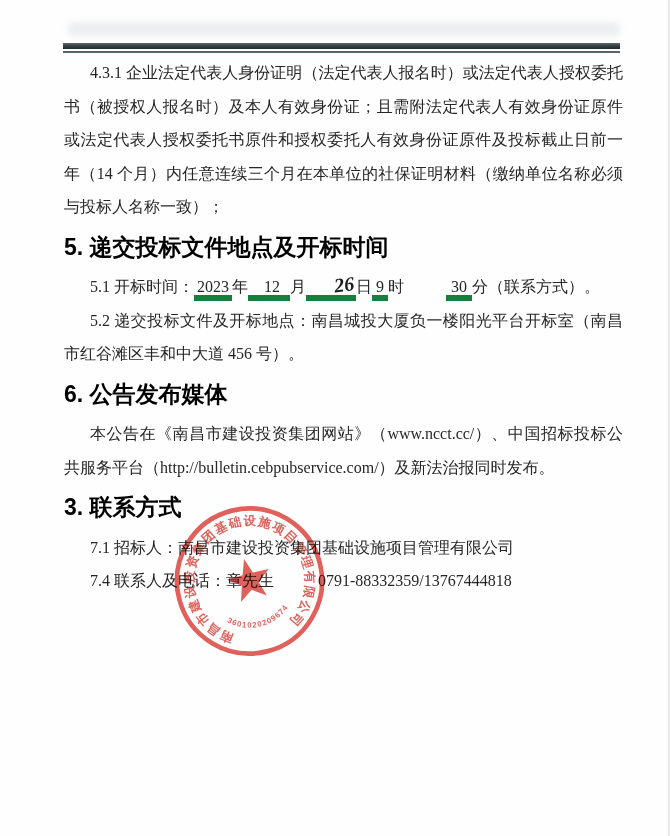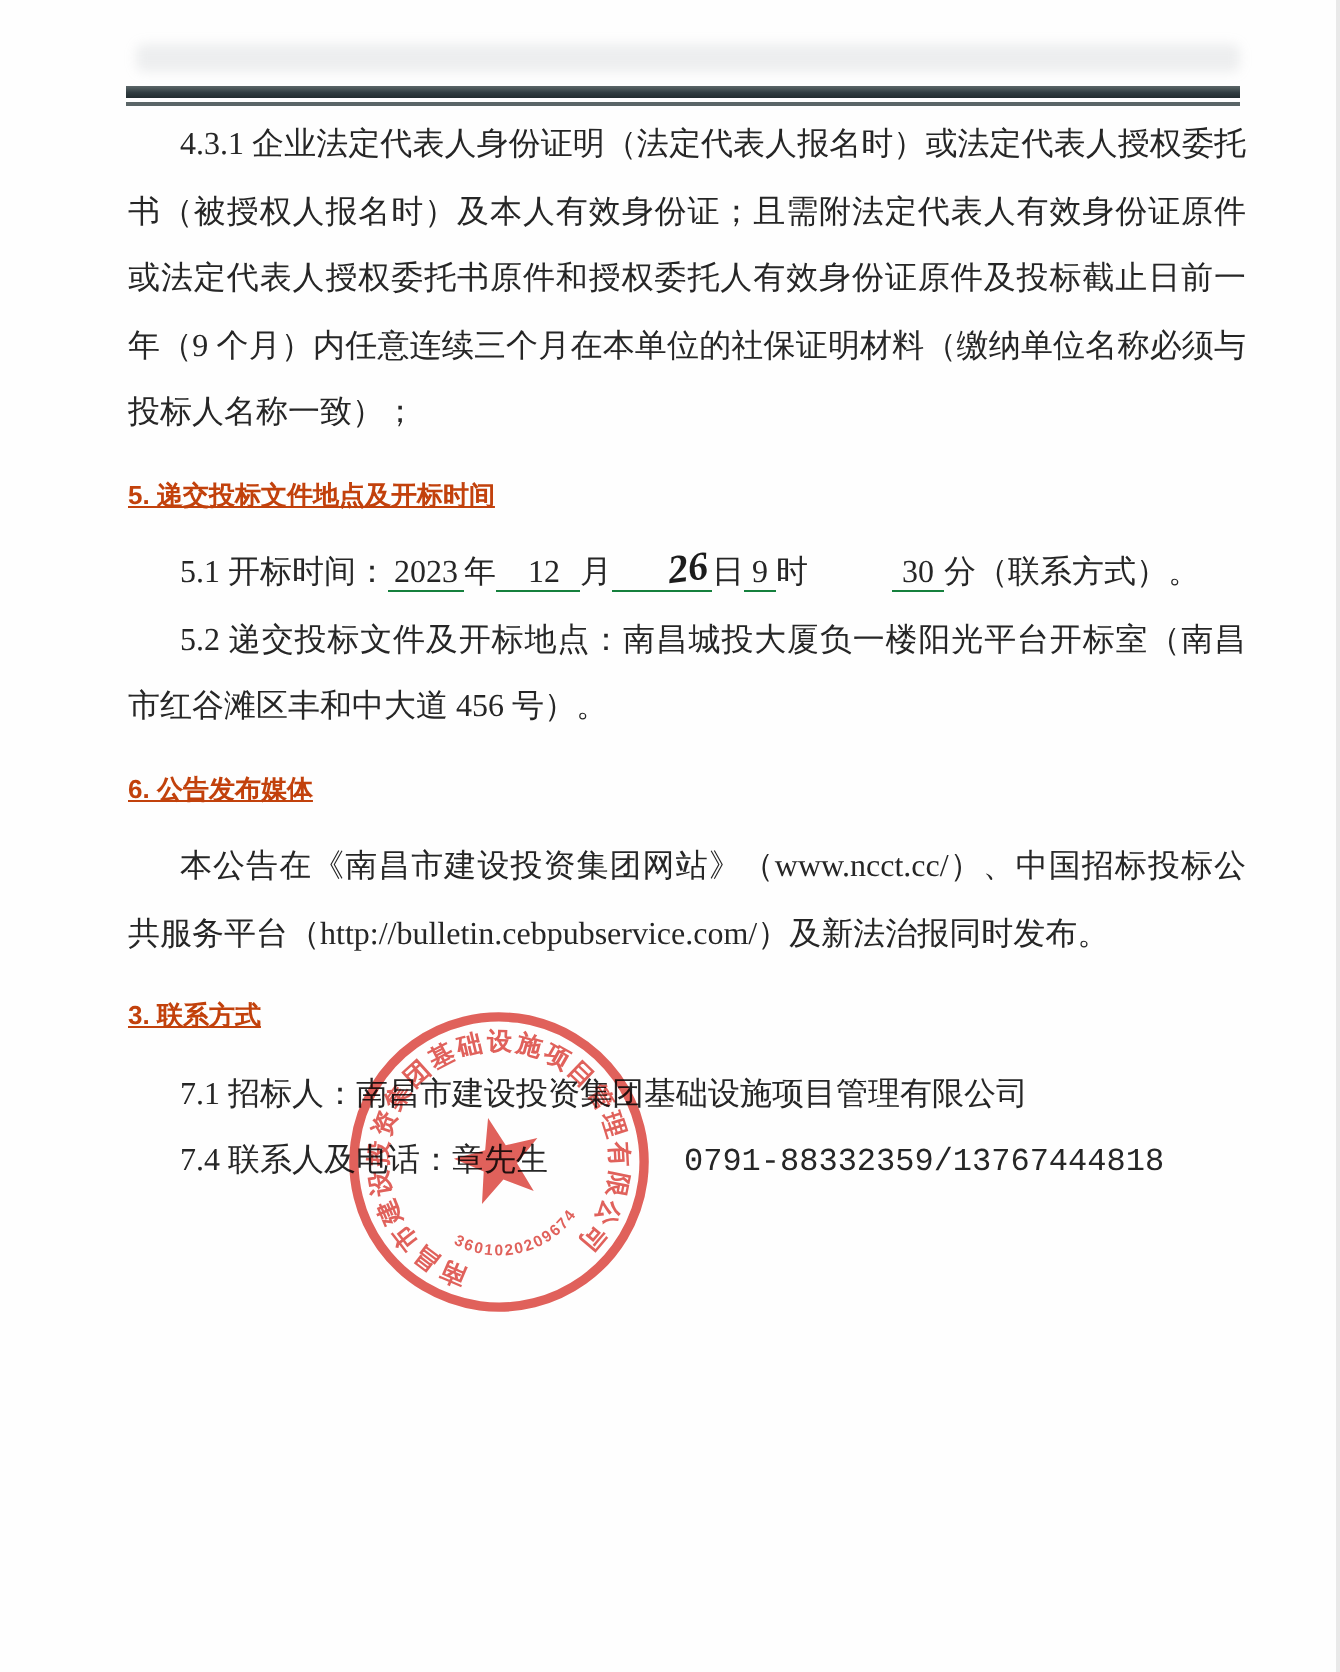--- a/index.html
+++ b/index.html
@@ -32,40 +32,40 @@
     position:absolute;left:64px;top:56px;width:559px;
   }
   p.body{
     font-size:16px;line-height:33.5px;
     text-align:justify;margin:0;
     word-break:break-word;
   }
   p.indent{text-indent:26px;}
   h2.heading{
     font-family:"Liberation Sans","DejaVu Sans",sans-serif;
-    font-size:13px;font-weight:bold;color:#c2410c;
-    line-height:33.5px;margin:7px 0 6px 0;text-decoration:underline;
+    font-size:23px;font-weight:bold;color:#000000;
+    line-height:33.5px;margin:7px 0 6px 0;
   }
   .first{margin-top:8px;}
   
-  .u{border-bottom:1px solid #15803d;}
+  .u{border-bottom:6px solid #15803d;}
   .u-year{padding:0 3px;}
   .u-month{padding:0 10px 0 16px;}
   .u-day{padding:0 2px;}
   .u-hour{padding:0 4px;}
   .u-min{padding:0 5px;margin-left:42px;}
   .hw{
     display:inline-block;
     font-weight:bold;font-style:italic;
     font-size:20px;line-height:16px;
     transform:rotate(-7deg) translateY(1px);
     color:#1c1c1c;
   }
   .gap-sm{margin-left:20px;}
-  .gap-lg{margin-left:68px;font-family:Liberation Mono, monospace;}
+  .gap-lg{margin-left:44px;}
   
   .stamp{
     position:absolute;left:168px;top:503px;width:163px;height:156px;
     transform:rotate(-14deg);
     opacity:.88;
     mix-blend-mode:multiply;
   }
   .stamp svg{width:100%;height:100%;}
   .seal-co{
     font-family:"Liberation Sans","DejaVu Sans",sans-serif;
@@ -78,21 +78,21 @@
 </style>
 </head>
 <body>
 
 <div class="page">
   <div class="smudge"></div>
   <div class="rule"></div>
   <div class="rule-thin"></div>
 
   <div class="content">
-    <p class="body indent first">4.3.1 企业法定代表人身份证明（法定代表人报名时）或法定代表人授权委托书（被授权人报名时）及本人有效身份证；且需附法定代表人有效身份证原件或法定代表人授权委托书原件和授权委托人有效身份证原件及投标截止日前一年（9 个月）内任意连续三个月在本单位的社保证明材料（缴纳单位名称必须与投标人名称一致）；</p>
+    <p class="body indent first">4.3.1 企业法定代表人身份证明（法定代表人报名时）或法定代表人授权委托书（被授权人报名时）及本人有效身份证；且需附法定代表人有效身份证原件或法定代表人授权委托书原件和授权委托人有效身份证原件及投标截止日前一年（14 个月）内任意连续三个月在本单位的社保证明材料（缴纳单位名称必须与投标人名称一致）；</p>
 
     <h2 class="heading">5. 递交投标文件地点及开标时间</h2>
 
     <p class="body indent"><span>5.1 开标时间：</span><span class="u u-year">2023</span><span>年</span><span class="u u-month">12</span><span>月</span><span class="u u-day"><span class="hw">26</span></span><span>日</span><span class="u u-hour">9</span><span>时</span><span class="u u-min">30</span><span>分</span><span>（联系方式）。</span></p>
 
     <p class="body indent">5.2 递交投标文件及开标地点：南昌城投大厦负一楼阳光平台开标室（南昌市红谷滩区丰和中大道 456 号）。</p>
 
     <h2 class="heading">6. 公告发布媒体</h2>
     <p class="body indent">本公告在《南昌市建设投资集团网站》（www.ncct.cc/）、中国招标投标公共服务平台（http://bulletin.cebpubservice.com/）及新法治报同时发布。</p>
 

